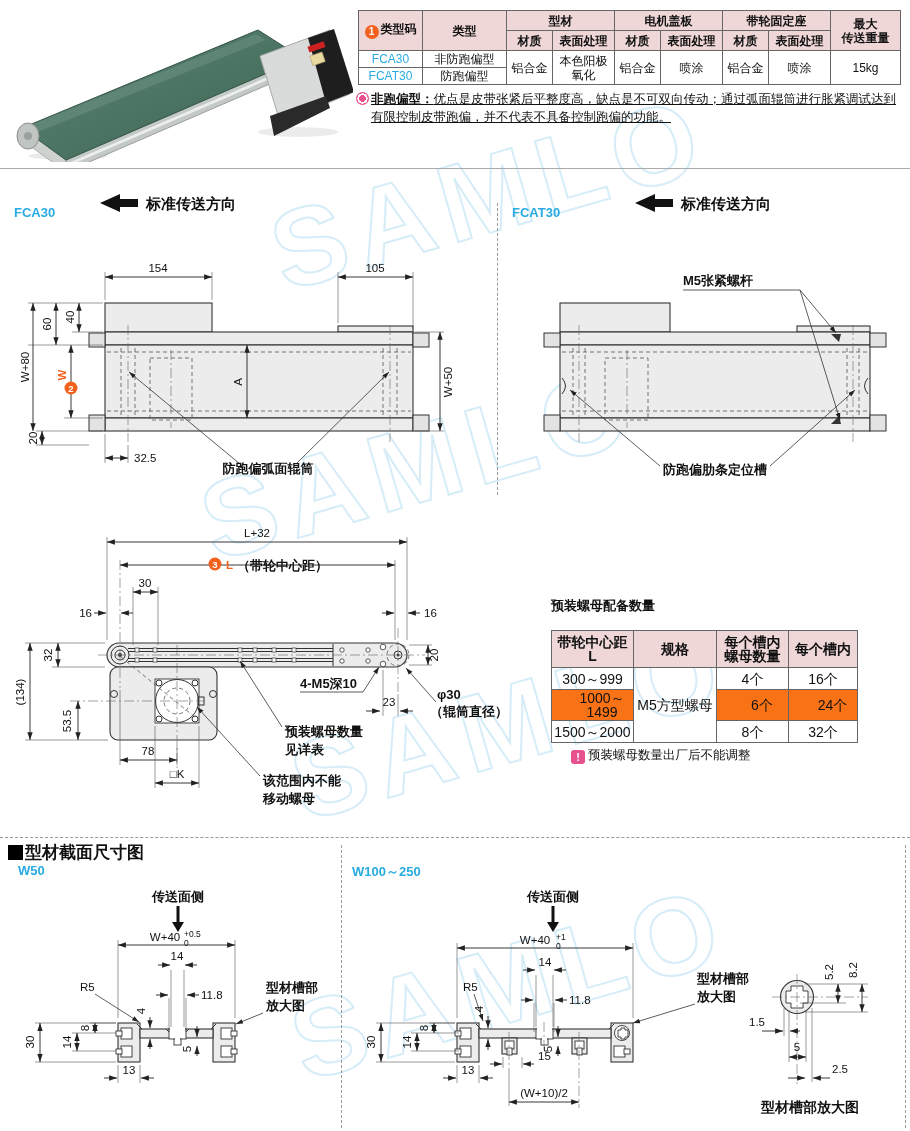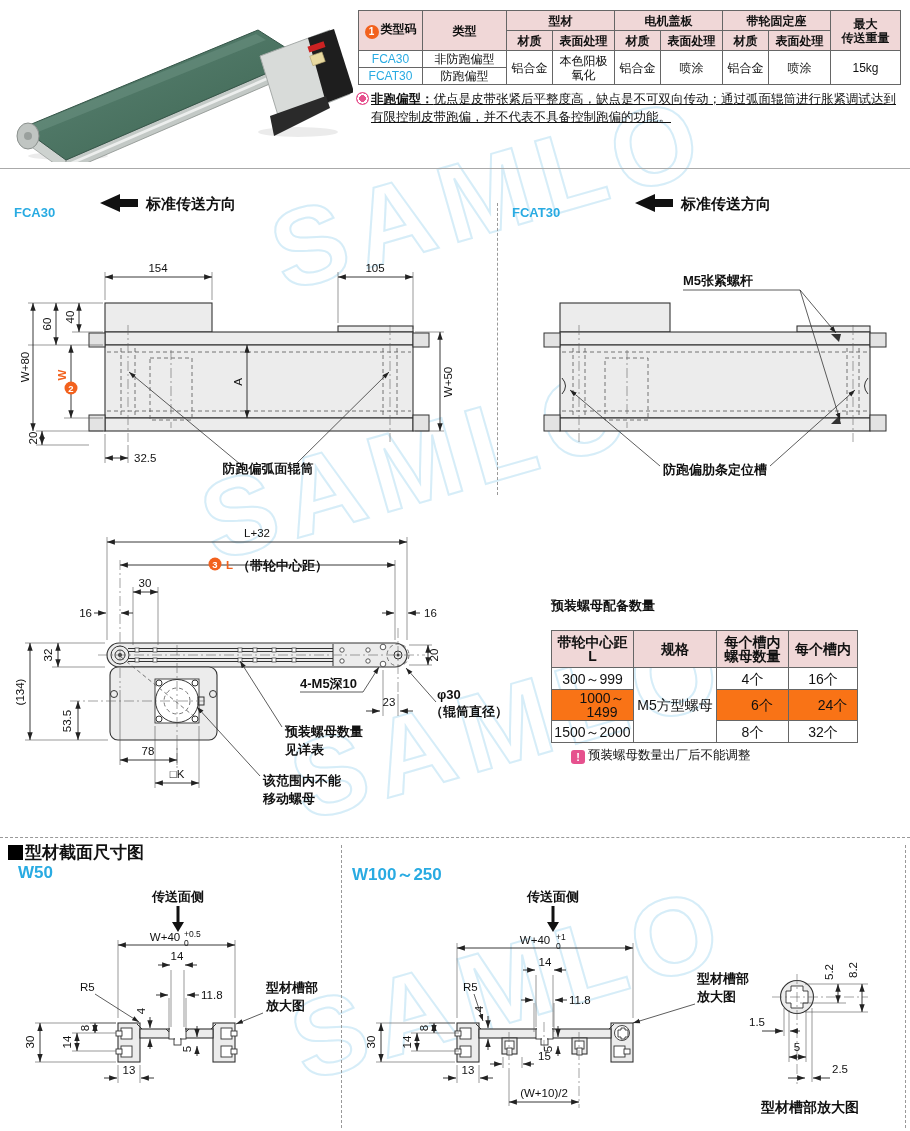--- a/index.html
+++ b/index.html
@@ -30,21 +30,21 @@
   table.nut tr.hdr td{background:#f0d7d7;font-weight:bold;height:34px;}
   table.nut tr.r td{height:19px;}
   table.nut tr.alt td.c{background:#f97316;padding-left:20px;}
   .bang{display:inline-block;width:14px;height:14px;border-radius:3px;background:#e6518e;color:#fff;
         font-weight:bold;font-size:11px;line-height:14px;text-align:center;margin-right:3px;vertical-align:-2px;}
   .nt-note{font-size:12.5px;margin-top:4px;padding-left:20px;}
 
   
   .sec-title{font-size:17px;font-weight:bold;display:flex;align-items:center;}
   .sqmark{display:inline-block;width:15px;height:15px;background:#000;margin-right:2px;}
-  .cylabel{font-size:17px;font-weight:bold;color:#29abe2;}
+  .cylabel{font-size:13px;font-weight:bold;color:#29abe2;}
 
   
   .hline{height:0;border-top:1px solid #aaa;}
   .hdash{height:0;border-top:1px dashed #999;}
   .vdash{width:0;border-left:1px dashed #999;}
 
   
   .fill{fill:#ececec;stroke:#333;stroke-width:1.1;}
   .fill2{fill:#e3e3e3;stroke:#333;stroke-width:1;}
   .wfill{fill:#fff;stroke:#333;stroke-width:0.9;}

